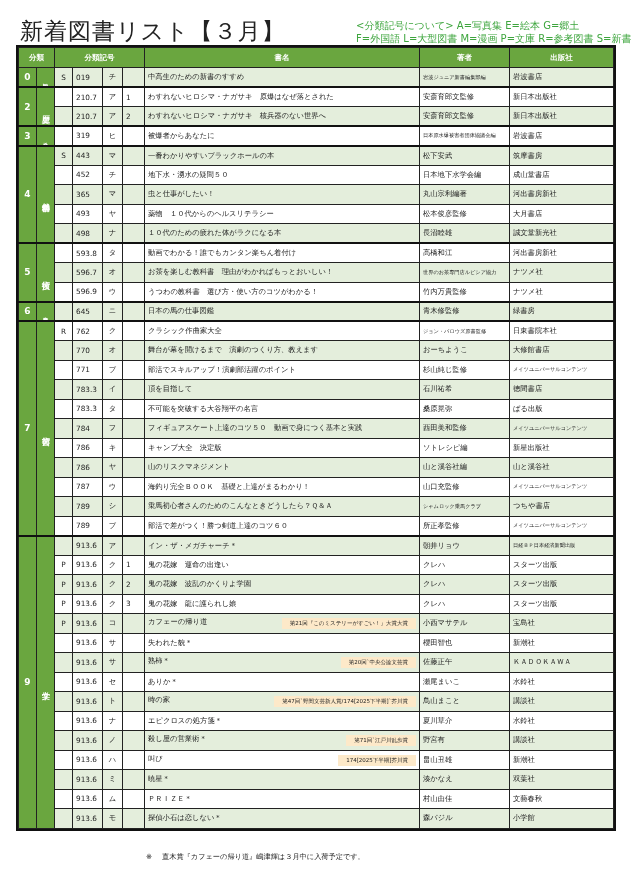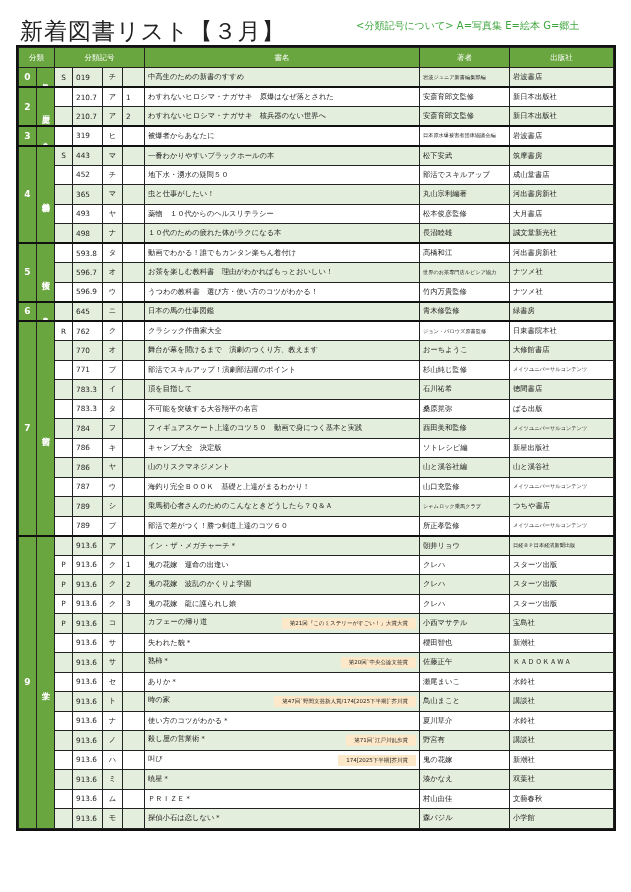--- a/index.html
+++ b/index.html
@@ -2,40 +2,41 @@
 <html><head>
 <meta charset="utf-8">
 <style>
   html, body { margin:0; padding:0; background:#fff; }
   body { width:631px; height:892px; position:relative; font-family:"DejaVu Sans", sans-serif; color:#222; overflow:hidden; }
   .title { position:absolute; left:20px; top:16px; font-size:23px; letter-spacing:1px; color:#222; font-family:Liberation Serif, serif; }
   .legend { position:absolute; left:356px; top:19px; font-size:10px; color:#3da53d; line-height:13px; white-space:nowrap; }
   .wrap { position:absolute; left:16px; top:45px; width:600px; border:2.5px solid #111; box-sizing:border-box; }
   table { border-collapse:collapse; width:100%; table-layout:fixed; font-size:7.3px; }
   td, th { border:1px solid #222; padding:0 3px; height:19.5px; box-sizing:border-box; white-space:nowrap; overflow:hidden; }
-  th { background:#6aa63f; color:#fff; font-weight:normal; height:20px; font-size:7.5px; }
+  th { background:#6aa63f; color:#fff; font-weight:bold; height:20px; font-size:7.5px; }
   tr.even td { background:#e4eedc; }
   tr.odd td { background:#fff; }
   td.cat { background:#6aa63f !important; color:#fff; font-weight:bold; text-align:center; padding:0; }
   td.catnum { font-size:9px; }
   td.catname { font-size:8px; line-height:15px; }
   td.catname.small { font-size:5px; line-height:8px; }
   td.center { text-align:center; }
   td.sm { font-size:5.2px; }
   tr.grp-top td { border-top:2.5px solid #111; }
   .award { display:inline-block; float:right; background:#fde9c9; font-size:5.5px; padding:2px 8px; margin-top:1px; }
   .notes { position:absolute; left:146px; top:848px; font-size:7.2px; line-height:17px; color:#222; }
   .notes span.mk { margin-right:10px; }
 </style>
 </head>
 <body>
 
 <div class="title">新着図書リスト【３月】</div>
 <div class="legend">
   <div>&lt;分類記号について&gt;  A=写真集  E=絵本  G=郷土</div>
+  <div>F=外国語  L=大型図書  M=漫画  P=文庫  R=参考図書  S=新書</div>
 </div>
 
 <div class="wrap">
 <table>
   <colgroup>
     <col style="width:18px">
         <col style="width:18px">
     <col style="width:18px">
         <col style="width:30px">
         <col style="width:20px">
@@ -106,21 +107,21 @@
           <td><span>一番わかりやすいブラックホールの本</span></td>
           <td>松下安武</td>
           <td>筑摩書房</td>
         </tr>
         <tr class="odd">
           <td class="center"></td>
           <td>452</td>
           <td class="center">チ</td>
           <td></td>
           <td><span>地下水・湧水の疑問５０</span></td>
-          <td>部活でスキルアップ</td>
+          <td>日本地下水学会編</td>
           <td>成山堂書店</td>
         </tr>
         <tr class="even">
           <td class="center"></td>
           <td>365</td>
           <td class="center">マ</td>
           <td></td>
           <td><span>虫と仕事がしたい！</span></td>
           <td>丸山宗利編著</td>
           <td>河出書房新社</td>
@@ -365,40 +366,40 @@
           <td></td>
           <td><span>時の家</span><span class="award">第47回`野間文芸新人賞/174[2025下半期]`芥川賞</span></td>
           <td>鳥山まこと</td>
           <td>講談社</td>
         </tr>
         <tr class="odd">
           <td class="center"></td>
           <td>913.6</td>
           <td class="center">ナ</td>
           <td></td>
-          <td><span>使い方のコツがわかる＊</span></td>
+          <td><span>エピクロスの処方箋＊</span></td>
           <td>夏川草介</td>
           <td>水鈴社</td>
         </tr>
         <tr class="even">
           <td class="center"></td>
           <td>913.6</td>
           <td class="center">ノ</td>
           <td></td>
           <td><span>殺し屋の営業術＊</span><span class="award">第71回`江戸川乱歩賞</span></td>
           <td>野宮有</td>
           <td>講談社</td>
         </tr>
         <tr class="odd">
           <td class="center"></td>
           <td>913.6</td>
           <td class="center">ハ</td>
           <td></td>
           <td><span>叫び</span><span class="award">174[2025下半期]芥川賞</span></td>
-          <td>鬼の花嫁</td>
+          <td>畠山丑雄</td>
           <td>新潮社</td>
         </tr>
         <tr class="even">
           <td class="center"></td>
           <td>913.6</td>
           <td class="center">ミ</td>
           <td></td>
           <td><span>暁星＊</span></td>
           <td>湊かなえ</td>
           <td>双葉社</td>
@@ -419,13 +420,14 @@
           <td></td>
           <td><span>探偵小石は恋しない＊</span></td>
           <td>森バジル</td>
           <td>小学館</td>
         </tr>
       </tbody>
 </table>
 </div>
 
 <div class="notes">
+  <div><span class="mk">※</span><span>直木賞『カフェーの帰り道』嶋津輝は３月中に入荷予定です。</span></div>
 </div>
 
 </body></html>

